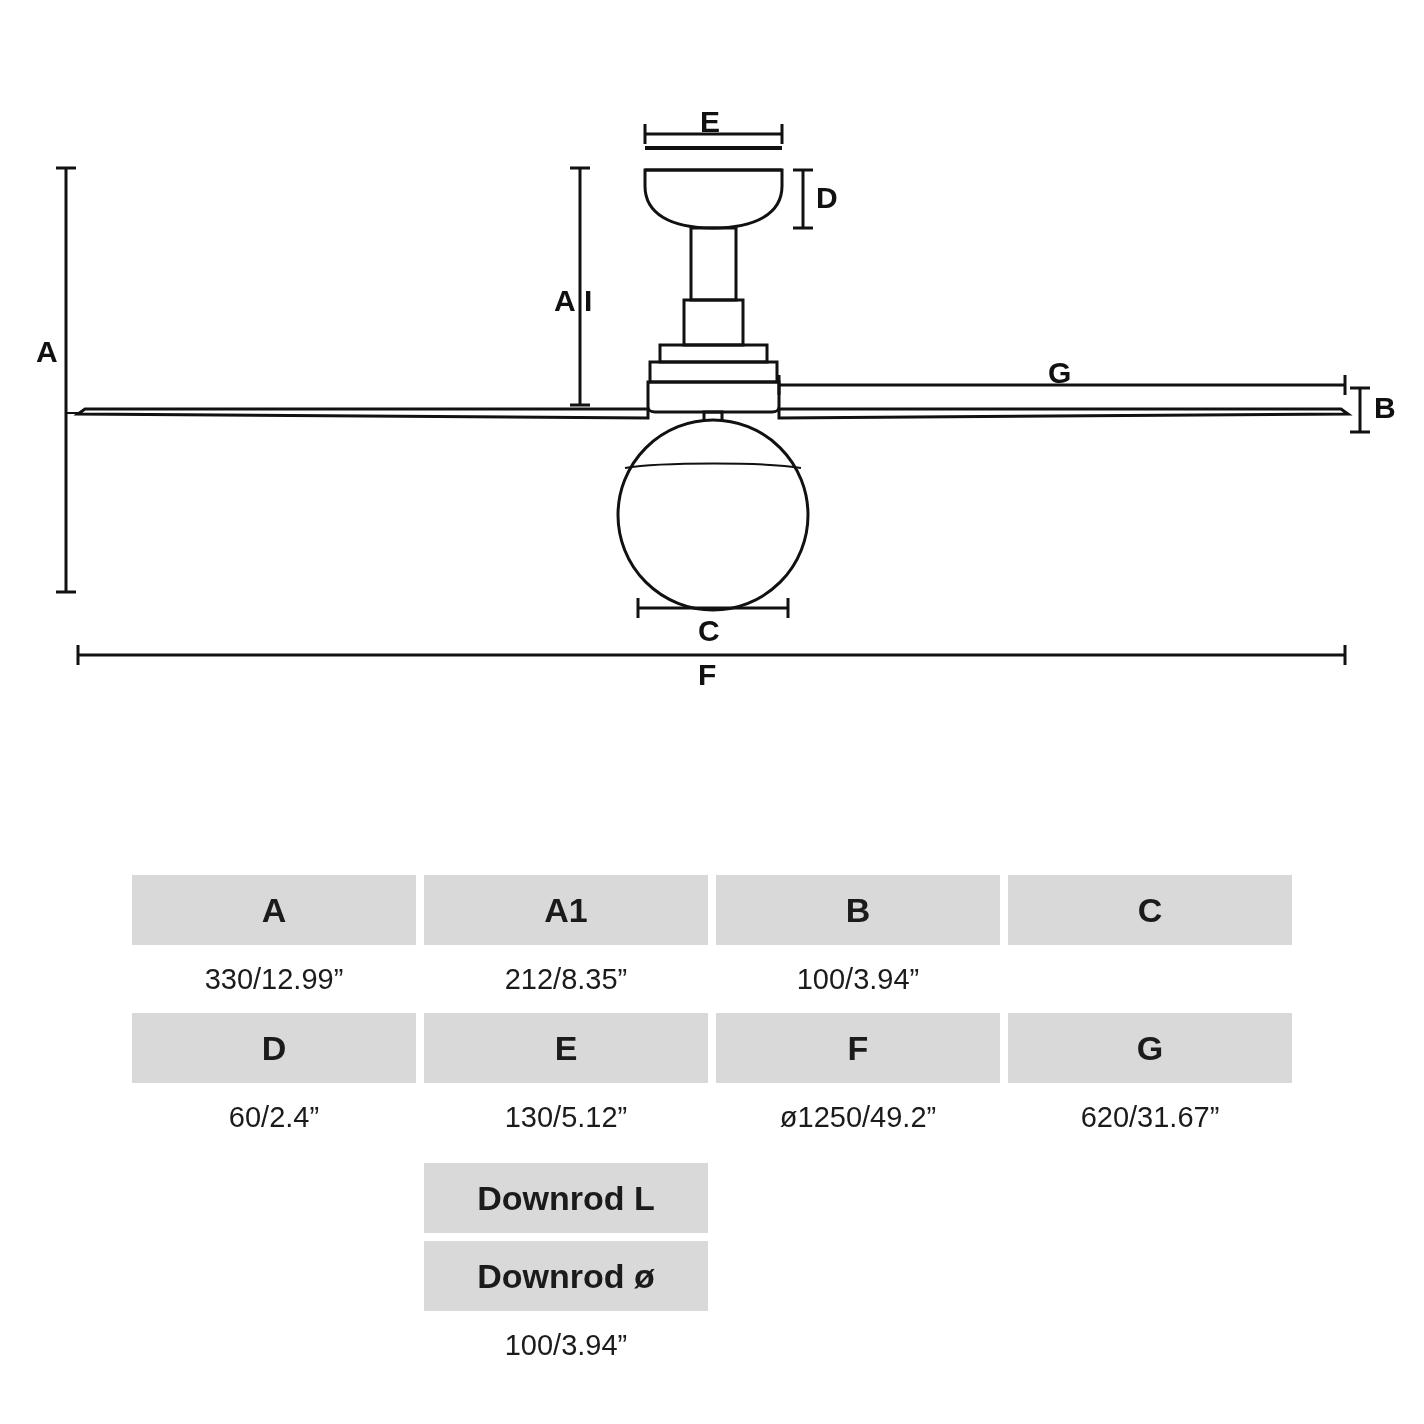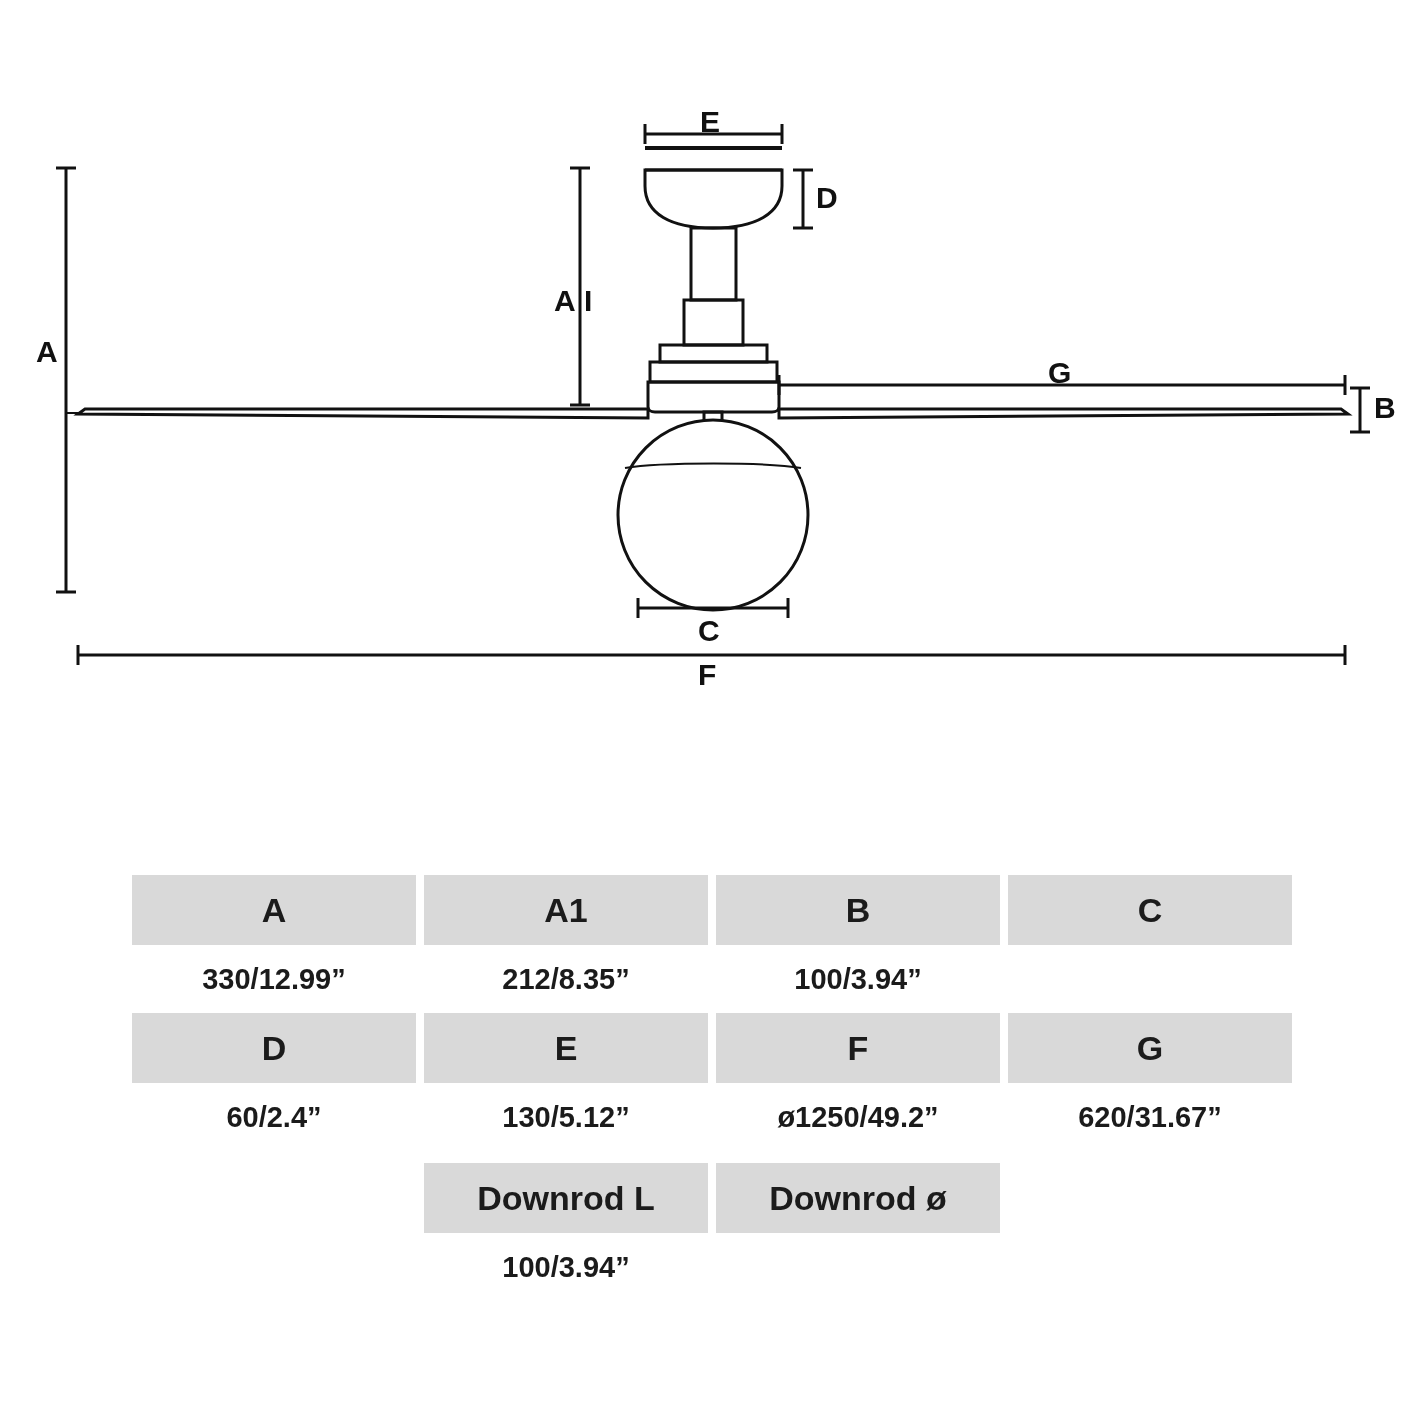--- a/index.html
+++ b/index.html
@@ -65,24 +65,24 @@
     line-height: 70px;
     font-weight: bold;
     font-size: 34px;
     color: #1b1b1b;
   }
   .cell.val {
     height: 68px;
     line-height: 68px;
     font-size: 29px;
     color: #1b1b1b;
-    font-weight: bold;
   }
   .spec-row.centered {
     margin-left: 292px;
+    flex-direction: column;
   }
   .spacer-row { height: 12px; }
 </style>
 </head>
 <body>
 
 <div class="page">
 
   <div class="drawing">
     <svg width="1424" height="760" viewBox="0 0 1424 760" xmlns="http://www.w3.org/2000/svg">

